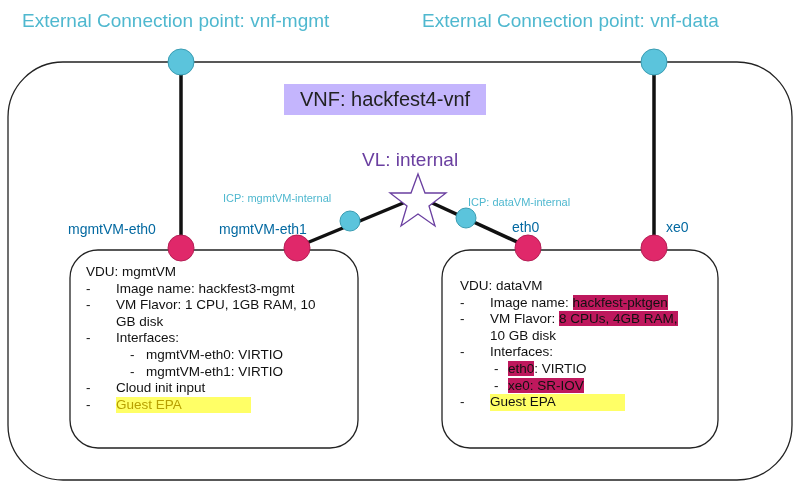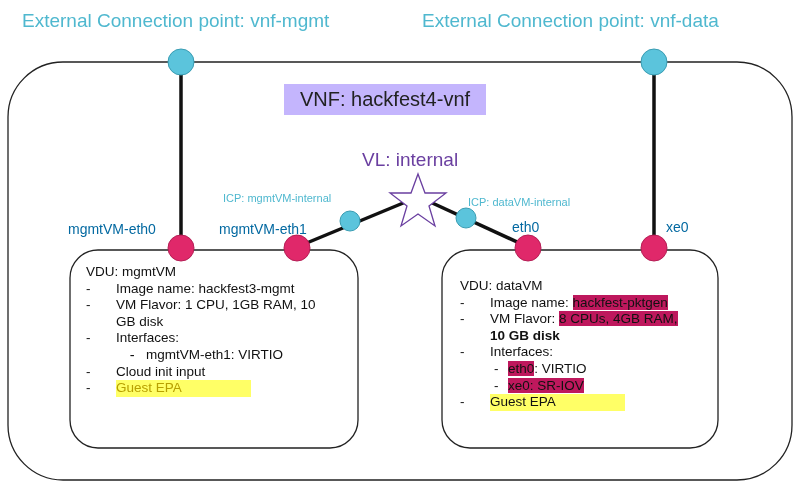--- a/index.html
+++ b/index.html
@@ -59,28 +59,28 @@
 <div class="t lbl-pink" style="left:219px;top:221px;">mgmtVM-eth1</div>
 <div class="t lbl-pink" style="left:512px;top:219px;">eth0</div>
 <div class="t lbl-pink" style="left:666px;top:219px;">xe0</div>
 
 <div class="box-text" style="left:86px;top:264px;width:265px;">
   <div class="row">VDU: mgmtVM</div>
   <div class="row" style="padding-left:30px;"><span class="dash" style="left:0;">-</span><span>Image name: hackfest3-mgmt</span></div>
   <div class="row" style="padding-left:30px;"><span class="dash" style="left:0;">-</span><span>VM Flavor: 1 CPU, 1GB RAM, 10</span></div>
   <div class="row" style="padding-left:30px;">GB disk</div>
   <div class="row" style="padding-left:30px;"><span class="dash" style="left:0;">-</span><span>Interfaces:</span></div>
-  <div class="row" style="padding-left:60px;"><span class="dash" style="left:44px;">-</span></div>
+  <div class="row" style="padding-left:60px;"><span class="dash" style="left:44px;">-</span><span>mgmtVM-eth0: VIRTIO</span></div>
   <div class="row" style="padding-left:60px;"><span class="dash" style="left:44px;">-</span><span>mgmtVM-eth1: VIRTIO</span></div>
   <div class="row" style="padding-left:30px;"><span class="dash" style="left:0;">-</span><span>Cloud init input</span></div>
   <div class="row" style="padding-left:30px;"><span class="dash" style="left:0;">-</span><span class="hl-block" style="width:135px;color:#b8a000;">Guest EPA</span></div>
 </div>
 
 <div class="box-text" style="left:460px;top:278px;width:255px;">
   <div class="row">VDU: dataVM</div>
   <div class="row" style="padding-left:30px;"><span class="dash" style="left:0;">-</span><span>Image name: </span><span class="hl">hackfest-pktgen</span></div>
   <div class="row" style="padding-left:30px;"><span class="dash" style="left:0;">-</span><span>VM Flavor: </span><span class="hl">8 CPUs, 4GB RAM,</span></div>
-  <div class="row" style="padding-left:30px;font-weight:bold;">10 GB disk</div>
+  <div class="row" style="padding-left:30px;">10 GB disk</div>
   <div class="row" style="padding-left:30px;"><span class="dash" style="left:0;">-</span><span>Interfaces:</span></div>
   <div class="row" style="padding-left:48px;"><span class="dash" style="left:34px;">-</span><span class="hl">eth0</span><span>: VIRTIO</span></div>
   <div class="row" style="padding-left:48px;"><span class="dash" style="left:34px;">-</span><span class="hl">xe0: SR-IOV</span></div>
   <div class="row" style="padding-left:30px;"><span class="dash" style="left:0;">-</span><span class="hl-block" style="width:135px;">Guest EPA</span></div>
 </div>
 
 </body></html>

